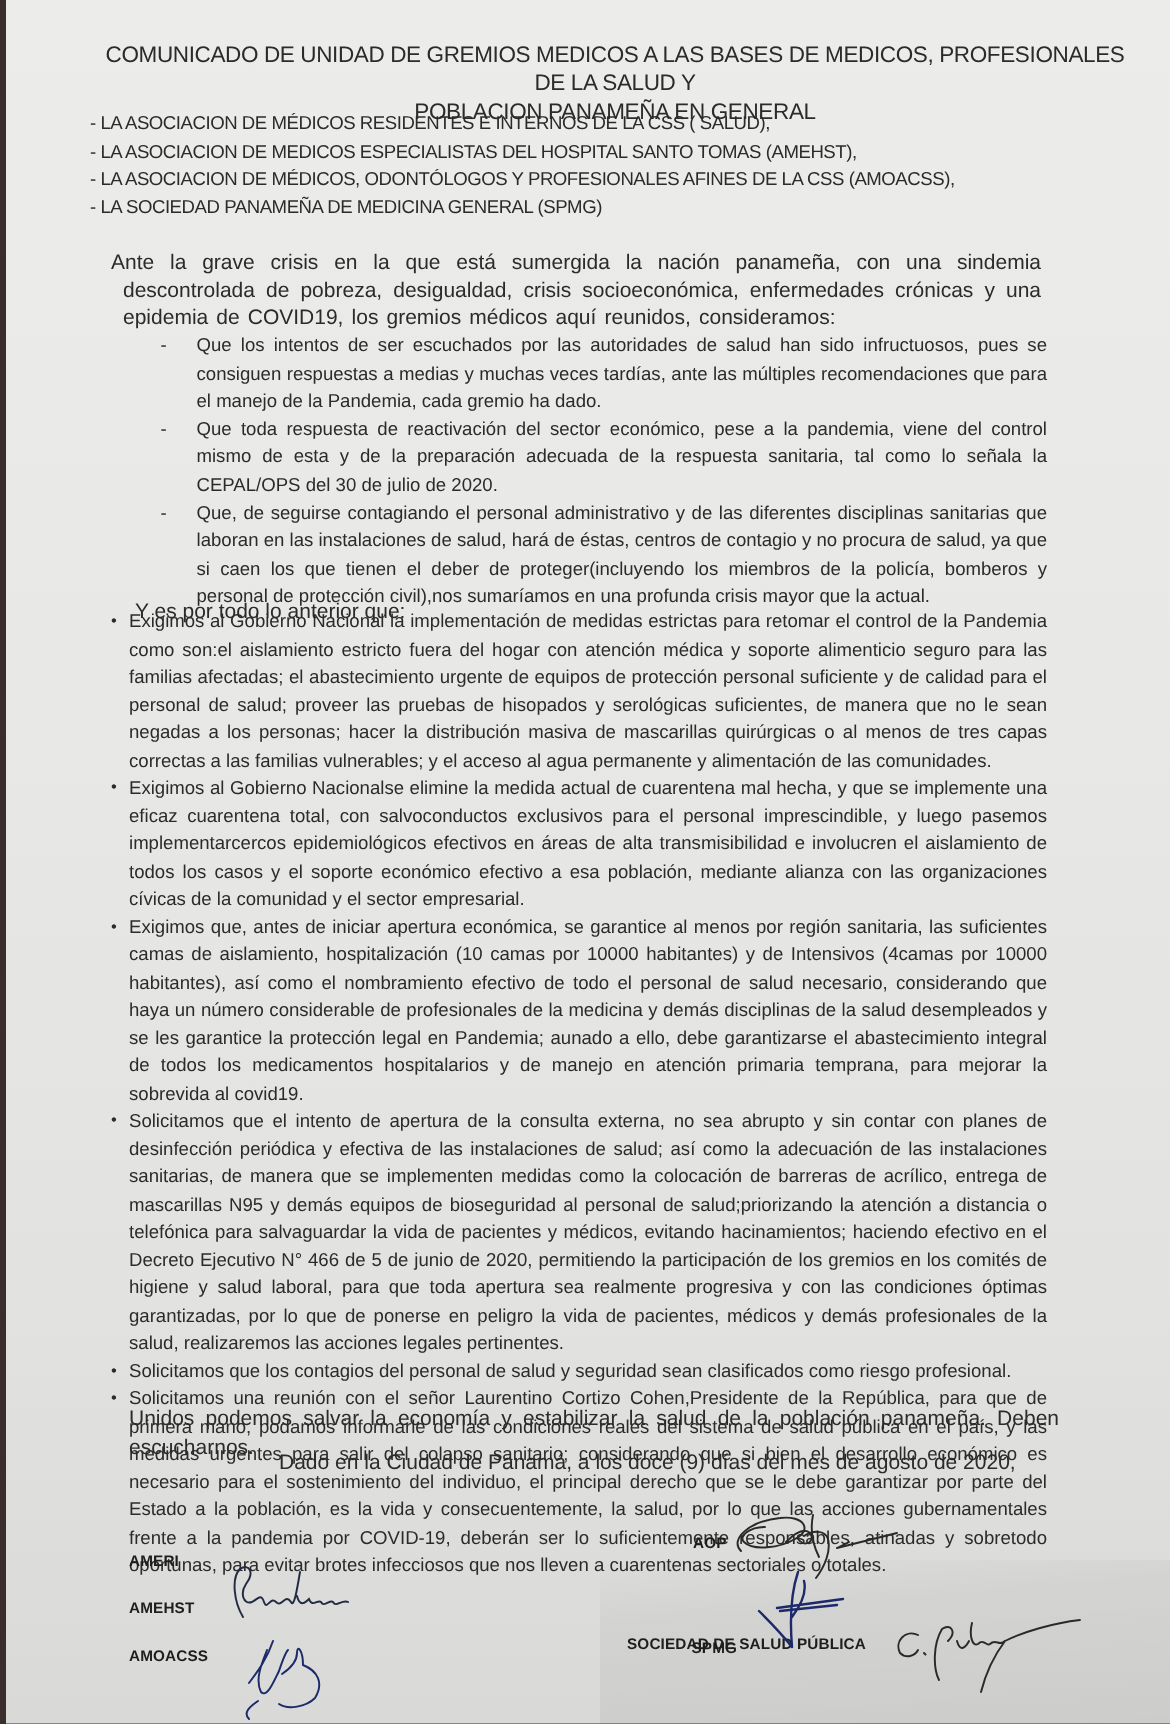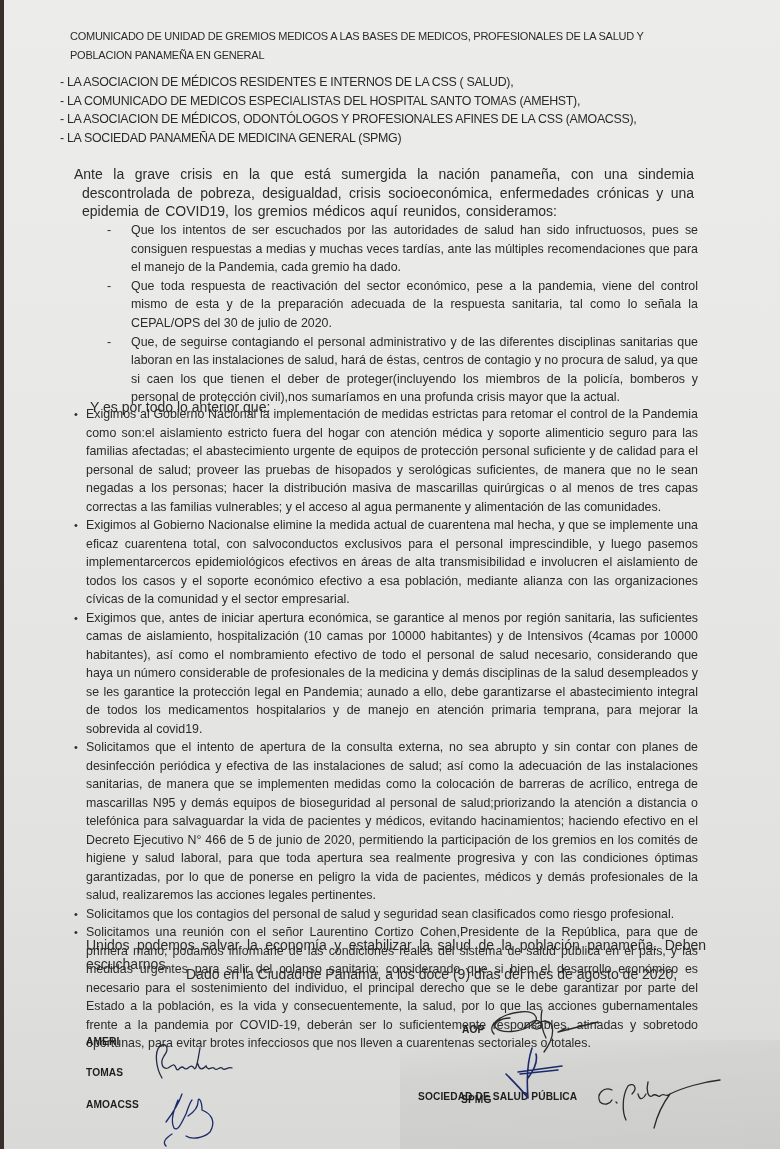--- a/index.html
+++ b/index.html
@@ -36,21 +36,22 @@
       position: absolute;
       left: 0;
       top: 0;
       width: 780px;
     }
     .title {
       position: absolute;
       left: 70px;
       top: 27px;
       width: 680px;
-      font-size: 11px;
+      text-align: center;
+      font-size: 15px;
       line-height: 19px;
       letter-spacing: -0.25px;
       color: #2b2b2b;
     }
     .orgs {
       position: absolute;
       left: 60px;
       top: 73px;
       font-size: 12.4px;
       line-height: 18.5px;
@@ -156,21 +157,21 @@
 
 <div class="content">
 
   <div class="title">
     <div>COMUNICADO DE UNIDAD DE GREMIOS MEDICOS A LAS BASES DE MEDICOS, PROFESIONALES  DE LA SALUD Y</div>
     <div>POBLACION PANAMEÑA EN GENERAL</div>
   </div>
 
   <div class="orgs">
     <div>- LA  ASOCIACION DE MÉDICOS RESIDENTES E INTERNOS DE LA CSS ( SALUD),</div>
-    <div>- LA COMUNICADO DE MEDICOS ESPECIALISTAS DEL HOSPITAL SANTO TOMAS (AMEHST),</div>
+    <div>- LA ASOCIACION DE MEDICOS ESPECIALISTAS DEL HOSPITAL SANTO TOMAS (AMEHST),</div>
     <div>- LA ASOCIACION DE MÉDICOS, ODONTÓLOGOS Y PROFESIONALES AFINES DE LA CSS (AMOACSS),</div>
     <div>- LA SOCIEDAD PANAMEÑA DE MEDICINA GENERAL (SPMG)</div>
   </div>
 
   <p class="para intro" style="margin:0">Ante la grave crisis en la que está sumergida la nación panameña, con una sindemia descontrolada de pobreza, desigualdad, crisis socioeconómica, enfermedades crónicas y una epidemia de COVID19, los gremios médicos aquí reunidos, consideramos:</p>
 
   <ul class="considers">
     <li>
       <span class="dash">-</span>
       <span>Que los intentos de ser escuchados por las autoridades de salud han sido infructuosos, pues se consiguen respuestas a medias y muchas veces tardías, ante las múltiples recomendaciones   que para el manejo de la Pandemia,  cada gremio ha dado.</span>
@@ -211,21 +212,21 @@
     <li>
       <span class="bullet">•</span>
       <span>Solicitamos una reunión con el  señor Laurentino Cortizo Cohen,Presidente de la República, para que de primera mano, podamos informarle  de las condiciones reales del sistema de salud pública en el  país,  y las medidas urgentes para salir del colapso sanitario;  considerando que si bien el desarrollo económico es necesario para el sostenimiento del individuo, el principal derecho que se le debe  garantizar por parte del Estado a la población, es la  vida y consecuentemente, la salud, por lo que las acciones gubernamentales frente a la pandemia por COVID-19, deberán ser lo suficientemente responsables, atinadas y sobretodo oportunas, para evitar brotes infecciosos que nos lleven a cuarentenas sectoriales o totales.</span>
     </li>
   </ul>
 
   <p class="para closing" style="margin:0">Unidos podemos salvar la economía y estabilizar la salud de la población panameña. Deben escucharnos.</p>
   <p class="para dated" style="margin:0">Dado en la Ciudad de Panamá, a los doce (9) días del mes de agosto de 2020,</p>
 
   <div class="sig-label" style="left:86px; top:1036px;">AMERI</div>
-  <div class="sig-label" style="left:86px; top:1067px;">TOMAS</div>
+  <div class="sig-label" style="left:86px; top:1067px;">AMEHST</div>
   <div class="sig-label" style="left:86px; top:1099px;">AMOACSS</div>
 
   <svg class="sig" style="left:148px; top:1038px;" width="90" height="50" viewBox="0 0 90 50">
     <path d="M14 40 C 8 30, 6 14, 12 8 C 18 4, 22 10, 16 18 C 12 24, 14 32, 20 30 C 24 28, 26 24, 28 30 C 30 36, 32 26, 36 30 C 40 34, 42 24, 46 30 C 48 34, 50 22, 52 10 M 50 26 C 52 34, 56 30, 58 28 C 60 34, 64 28, 66 30 C 68 34, 72 28, 74 30 C 76 34, 80 28, 84 30" fill="none" stroke="#222a44" stroke-width="1.3" stroke-linecap="round"></path>
   </svg>
 
   <svg class="sig" style="left:152px; top:1086px;" width="80" height="62" viewBox="0 0 80 62">
     <path d="M14 36 C 20 28, 26 20, 30 8 M 26 14 C 22 24, 18 34, 22 42 C 26 46, 30 36, 34 28 C 36 22, 38 16, 40 14 M 36 30 C 42 26, 46 22, 46 16 C 46 10, 50 14, 50 24 C 60 28, 64 36, 58 46 C 52 52, 40 54, 34 50 M 20 48 C 14 52, 10 56, 14 60" fill="none" stroke="#1c2a6b" stroke-width="1.3" stroke-linecap="round"></path>
   </svg>
 

